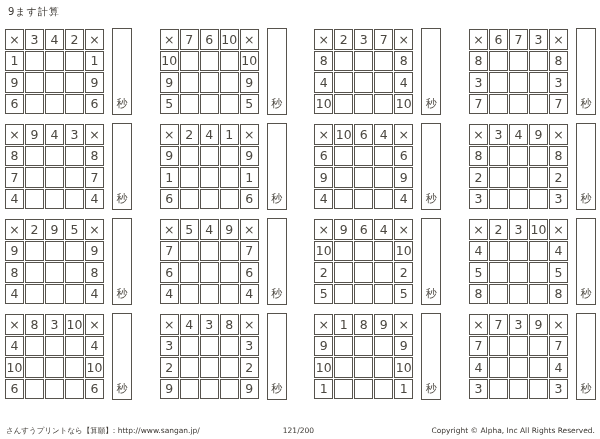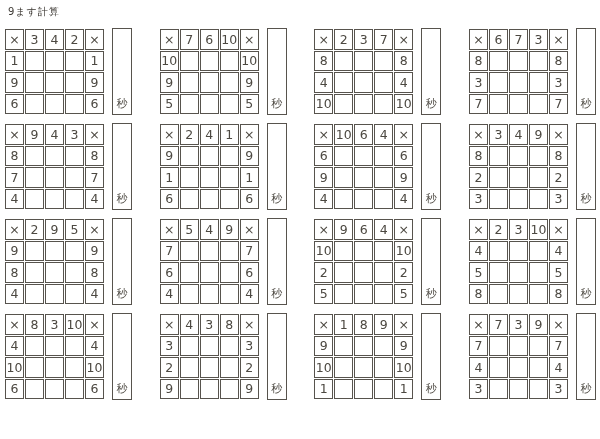--- a/index.html
+++ b/index.html
@@ -664,14 +664,19 @@
         <td>3</td>
       </tr>
     </tbody>
         </table>
     <div class="sec-box">
       <span class="sec-label">秒</span>
     </div>
   </div>
 </div>
 
+  <div class="footer">
+    <span class="footer-left">さんすうプリントなら【算願】: http://www.sangan.jp/</span>
+    <span class="footer-center">121/200</span>
+    <span class="footer-right">Copyright © Alpha, Inc All Rights Reserved.</span>
+  </div>
 
 </div>
 
 </body></html>

